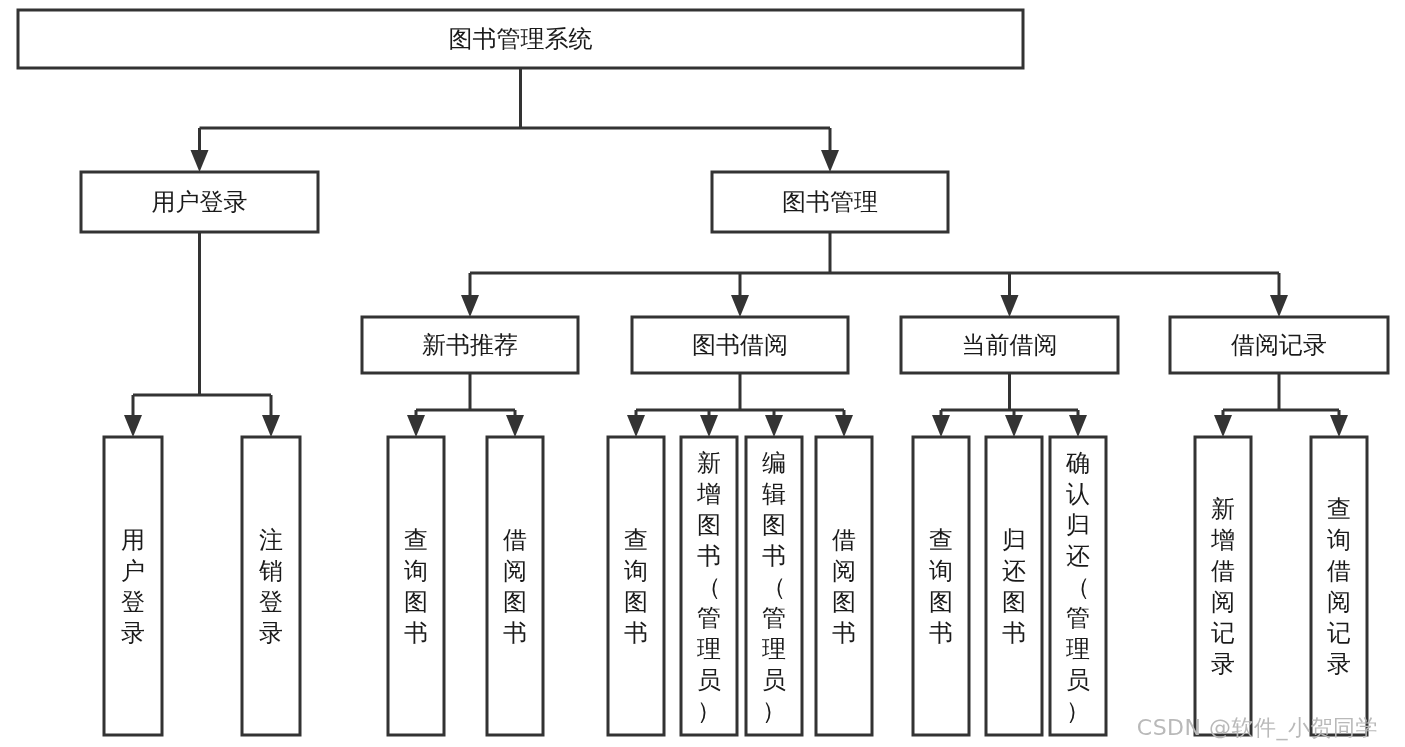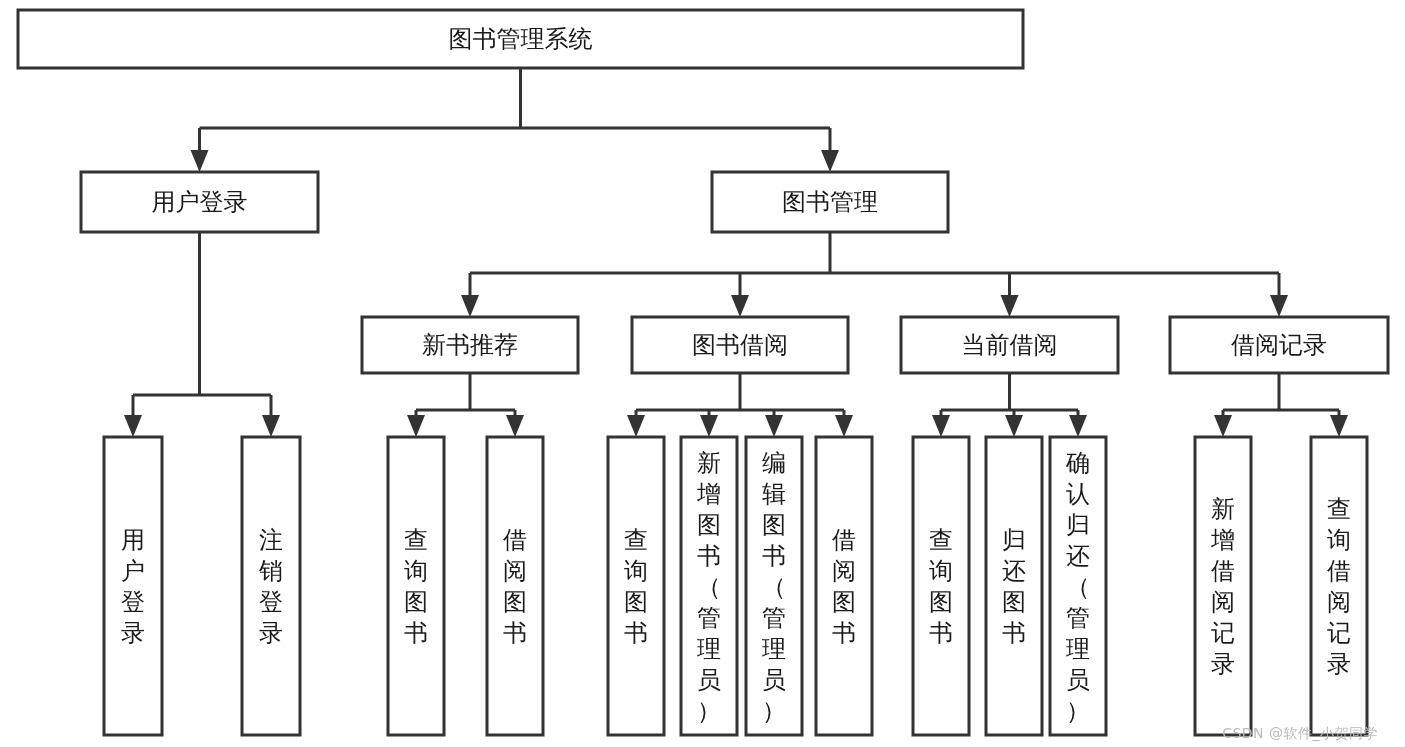--- a/index.html
+++ b/index.html
@@ -51,21 +51,21 @@
   }
   .arrow-head {
     fill: #333333;
     stroke: none;
   }
   .watermark {
     position: absolute;
     right: 8px;
     bottom: 4px;
     font-family: "DejaVu Sans", "Liberation Sans", sans-serif;
-    font-size: 14px;
+    font-size: 22px;
     color: #b9b9b9;
     white-space: nowrap;
     pointer-events: none;
     letter-spacing: 0.5px;
   }
 </style>
 </head>
 <body>
 
 <div id="diagram-root">

